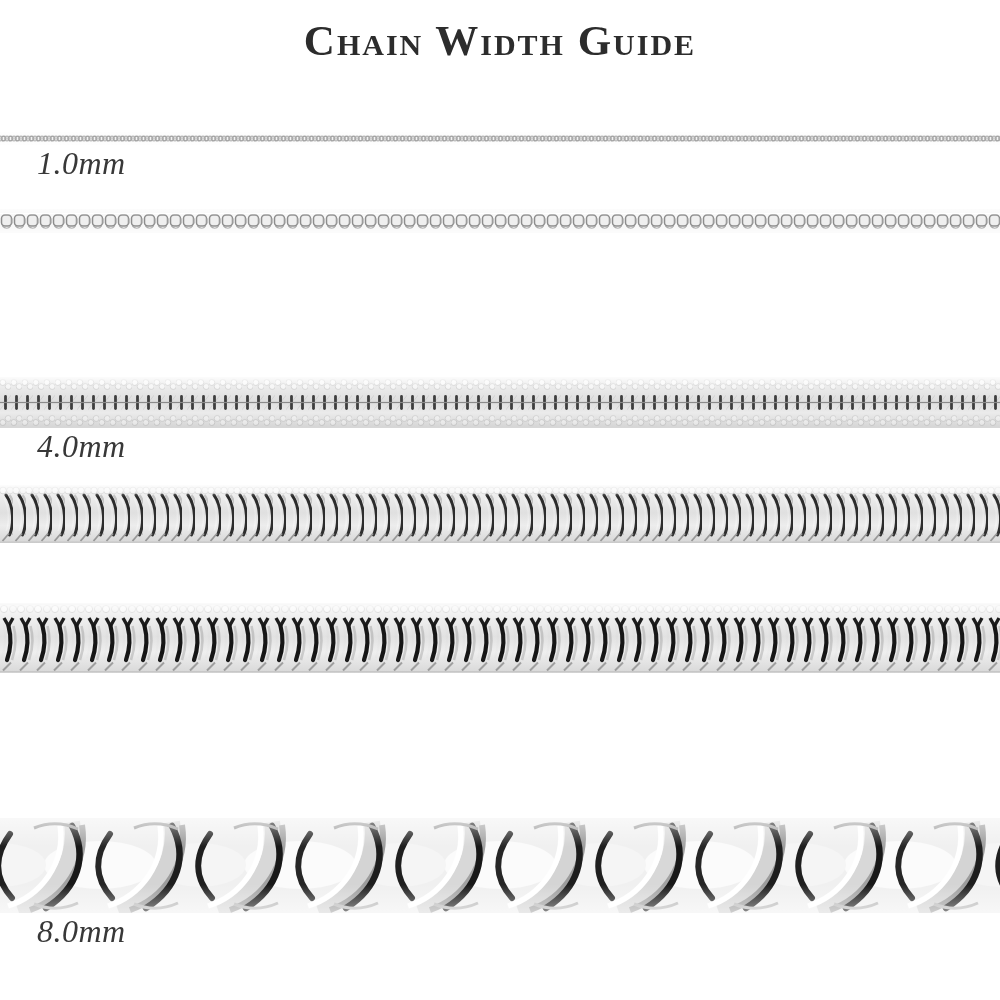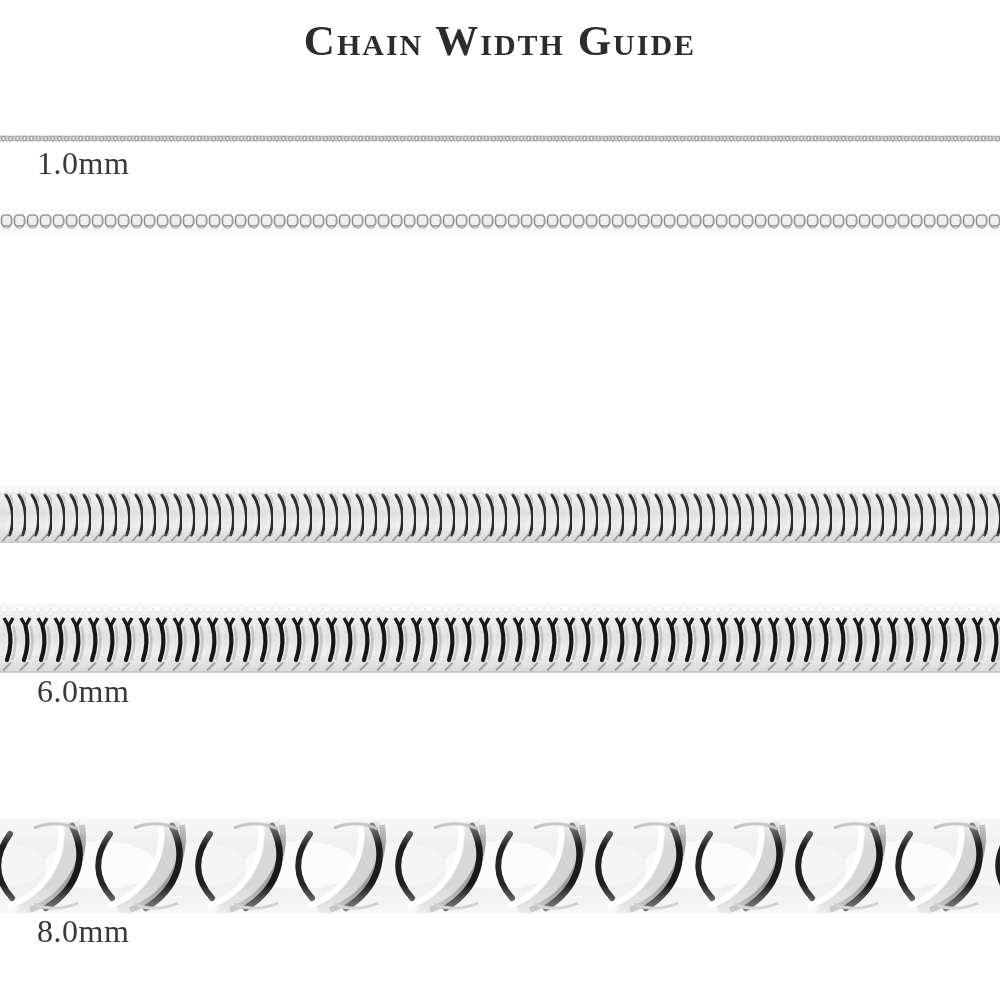--- a/index.html
+++ b/index.html
@@ -18,21 +18,21 @@
   .shade{position:absolute;inset:0;pointer-events:none;}
   .cyl{background:linear-gradient(180deg,
       rgba(255,255,255,.85) 0%, rgba(255,255,255,0) 20%,
       rgba(70,70,70,.08) 48%, rgba(255,255,255,0) 70%,
       rgba(110,110,110,.16) 97%);}
   .soft{background:linear-gradient(180deg,
       rgba(255,255,255,.55) 0%, rgba(255,255,255,0) 30%,
       rgba(255,255,255,0) 70%, rgba(255,255,255,.5) 100%);}
   .label{
     margin:2px 0 0 37px;font-size:32px;color:#383838;
-    letter-spacing:.5px;line-height:1.05;
+    letter-spacing:.5px;line-height:1.05;font-style:italic;
   }
   .defs-holder{position:absolute;width:0;height:0;overflow:hidden;}
 </style>
 </head>
 <body>
 
 <div class="page">
 
   <h1 class="title">Chain Width Guide</h1>
 
@@ -156,38 +156,46 @@
   <div class="row" style="top:209px">
     <div class="strip" style="height:24px">
       <svg width="1000" height="24">
           <rect width="1000" height="24" fill="url(#p2)"></rect>
         </svg>
       <div class="shade soft"></div>
     </div>
   </div>
 
 
+  <div class="row" style="top:377px">
+    <div class="strip" style="height:51px">
+      <svg width="1000" height="51">
+          <rect width="1000" height="51" fill="url(#p4)"></rect>
+        </svg>
+      <div class="shade cyl"></div>
+    </div>
+    <div class="label">4.0mm</div>
+  </div>
 
   <div class="row" style="top:485px">
     <div class="strip" style="height:58px">
       <svg width="1000" height="58">
           <rect width="1000" height="58" fill="url(#p5)"></rect>
         </svg>
       <div class="shade cyl"></div>
     </div>
   </div>
 
   <div class="row" style="top:603px">
     <div class="strip" style="height:70px">
       <svg width="1000" height="70">
           <rect width="1000" height="70" fill="url(#p6)"></rect>
         </svg>
       <div class="shade cyl"></div>
     </div>
-    <div class="label">6.0mm</div>
   </div>
 
 
   <div class="row" style="top:818px">
     <div class="strip" style="height:95px">
       <svg width="1000" height="95">
           <rect width="1000" height="95" fill="url(#p8)"></rect>
         </svg>
       <div class="shade soft"></div>
     </div>

